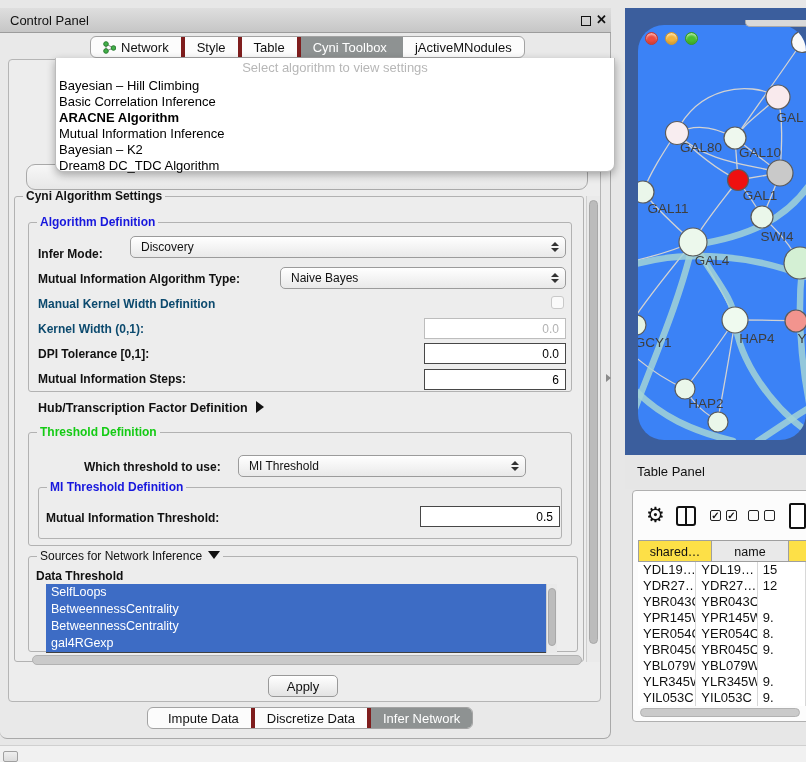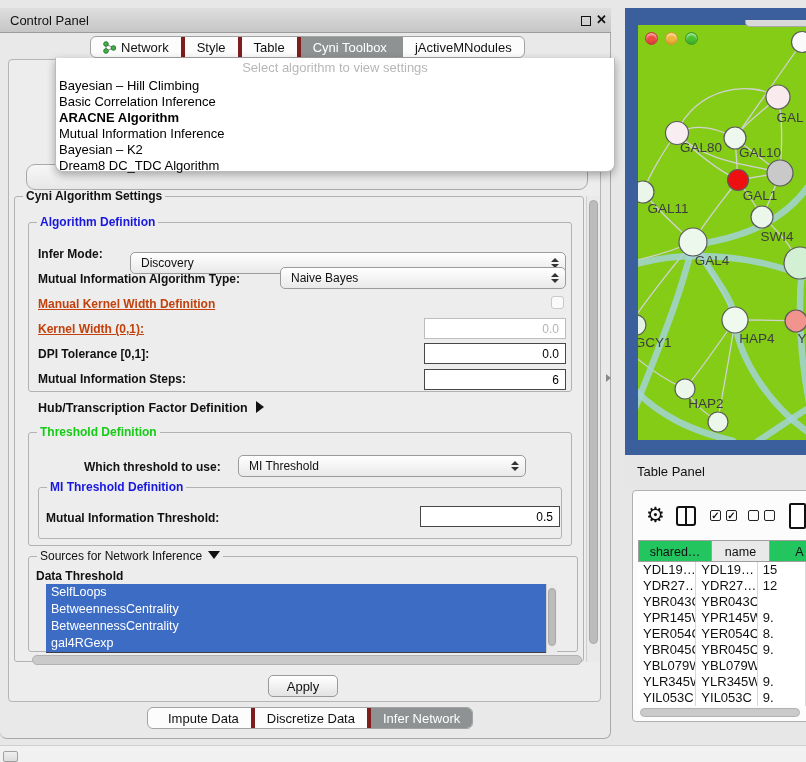--- a/index.html
+++ b/index.html
@@ -34,21 +34,21 @@
   .focus-combo{left:574px;top:97px;width:22px;height:27px;border:2px solid #7aa8dd;border-radius:6px;background:#fff;box-shadow:0 0 3px 1px #a9c8ea;z-index:4;box-sizing:border-box;}
   .frag-line{background:#bdbdbd;z-index:3;}
 
   
   .grp{border:1px solid #b2b2b2;border-radius:3px;box-sizing:border-box;}
   .grp-label{position:absolute;top:-8px;left:8px;background:#ededed;padding:0 3px;font-size:12px;font-weight:bold;color:#111;white-space:nowrap;}
   .grp-label.blue{color:#1717dd;}
   .grp-label.green{color:#15cb15;}
 
   .lbl{position:absolute;font-size:12px;font-weight:bold;color:#111;white-space:nowrap;}
-  .lbl.disabled{color:#c2410c;text-decoration:underline;}
+  .lbl.disabled{color:#0c4a6e;}
 
   .combo{position:absolute;height:22px;border:1px solid #9b9b9b;border-radius:5px;background:linear-gradient(#ffffff,#e9e9e9);display:flex;align-items:center;font-size:12px;color:#111;padding:0 6px 0 10px;box-sizing:border-box;}
   .combo .spacer{flex:1;}
   .spin{display:flex;flex-direction:column;align-items:center;gap:2px;}
   .tri-up{width:0;height:0;border-left:4px solid transparent;border-right:4px solid transparent;border-bottom:4px solid #333;}
   .tri-down{width:0;height:0;border-left:4px solid transparent;border-right:4px solid transparent;border-top:4px solid #333;}
 
   .field{position:absolute;height:21px;background:#fff;font-size:12px;line-height:21px;text-align:right;padding-right:6px;box-sizing:border-box;}
   .field.enabled{border:1.6px solid #474747;color:#000;}
   .field.disabled{border:1px solid #bdbdbd;color:#b3b3b3;}
@@ -62,38 +62,38 @@
   .attr-item{height:17px;line-height:17px;background:#3d6cc5;color:#fff;font-size:12.5px;padding-left:5px;white-space:nowrap;}
 
   .vtrack{background:#eaeaea;border-left:1px solid #cfcfcf;box-sizing:border-box;}
   .vthumb{position:absolute;background:#bcbcbc;border:1px solid #a8a8a8;border-radius:5px;box-sizing:border-box;}
   .hthumb{position:absolute;background:#cacaca;border:1px solid #b2b2b2;border-radius:5px;box-sizing:border-box;}
 
   .btn{position:absolute;height:22px;border:1px solid #999;border-radius:5px;background:linear-gradient(#ffffff,#e3e3e3);font-size:13px;color:#111;display:flex;align-items:center;justify-content:center;box-sizing:border-box;}
 
   
   .blue-frame{left:625px;top:8px;width:181px;height:447px;background:#3b5e9d;}
-  .net-canvas{left:638px;top:25px;width:168px;height:415px;background:#84cc16;overflow:hidden;}
+  .net-canvas{left:638px;top:25px;width:168px;height:415px;background:#3b82f6;overflow:hidden;border-radius:26px;}
   .traffic{position:absolute;width:13px;height:13px;border-radius:50%;box-sizing:border-box;box-shadow:inset 0 2px 2px rgba(255,255,255,.55), inset 0 -2px 2px rgba(0,0,0,.12);}
   .node-label{font-size:13.5px;fill:#3e3e3e;font-family:"Liberation Sans",sans-serif;}
   .top-strip{left:745px;top:20px;width:61px;height:7px;background:#d9d9d9;border-bottom:1px solid #a8a8a8;border-left:1px solid #a8a8a8;border-radius:0 0 0 5px;z-index:6;box-sizing:border-box;}
 
   .tp-titlebar{left:625px;top:455px;width:181px;height:34px;background:#e6e6e6;}
   .tp-titlebar span{position:absolute;left:12px;top:9px;font-size:13px;color:#111;}
   .table-card{left:632px;top:490px;width:190px;height:232px;background:#fcfcfc;border:1px solid #b0b0b0;border-radius:4px;box-sizing:border-box;}
 
   .gear{position:absolute;font-size:21px;color:#111;line-height:20px;}
   .cols-icon{position:absolute;width:20px;height:20px;border:2px solid #111;border-radius:3px;box-sizing:border-box;}
   .cols-icon::after{content:"";position:absolute;left:7px;top:0;width:2px;height:16px;background:#111;}
   .cb{position:absolute;width:11px;height:11px;border:1.6px solid #222;border-radius:2px;box-sizing:border-box;font-size:10px;line-height:9px;text-align:center;color:#111;font-weight:bold;}
   .page-icon{position:absolute;width:17px;height:26px;border:2px solid #111;border-radius:2px;box-sizing:border-box;background:#fff;}
 
   .tbl-head{left:638px;top:540px;height:22px;display:flex;}
   .th{height:22px;line-height:22px;font-size:12.5px;color:#111;text-align:center;border:1px solid #9f9f9f;border-right:none;box-sizing:border-box;overflow:hidden;white-space:nowrap;}
-  .th.blue{background:#22c55e;}
+  .th.blue{background:#fde047;}
   .th.gray{background:#e9e9e9;}
   .tbl-body{left:638px;top:562px;width:168px;height:144px;overflow:hidden;}
   .tr{display:flex;height:16px;}
   .td{font-size:13px;color:#111;line-height:16px;padding-left:5px;border-right:1px solid #d8d8d8;box-sizing:border-box;overflow:hidden;white-space:nowrap;background:#fff;}
 
   .bottom-strip{left:0;top:745px;width:806px;height:17px;background:#f1f1f1;border-top:1px solid #d0d0d0;box-sizing:border-box;}
   .mini-btn{left:3px;top:751px;width:15px;height:11px;border:1px solid #a0a0a0;background:linear-gradient(#efefef,#dcdcdc);border-radius:2px;box-sizing:border-box;}
   .splitter-arrow{left:606px;top:374px;width:0;height:0;border-top:4px solid transparent;border-bottom:4px solid transparent;border-left:5px solid #8a8a8a;}
 </style>
 </head>
@@ -162,21 +162,21 @@
 
   <div class="abs vtrack" style="left:586px;top:196px;width:14px;height:466px;">
     <div class="vthumb" style="left:2px;top:4px;width:9px;height:444px;"></div>
   </div>
 
   <div class="abs grp" style="left:28px;top:222px;width:544px;height:170px;">
     <span class="grp-label blue">Algorithm Definition</span>
   </div>
 
   <span class="lbl" style="left:38px;top:247px;">Infer Mode:</span>
-  <div class="combo" style="left:130px;top:252px;width:436px;">
+  <div class="combo" style="left:130px;top:236px;width:436px;">
     <span>Discovery</span>
     <span class="spacer"></span>
     <span class="spin">
         <span class="tri-up"></span>
         <span class="tri-down"></span>
       </span>
   </div>
 
   <span class="lbl" style="left:38px;top:272px;">Mutual Information Algorithm Type:</span>
   <div class="combo" style="left:280px;top:267px;width:286px;">
@@ -332,21 +332,21 @@
   <span class="gear" style="left:646px;top:505px;">⚙</span>
   <span class="cols-icon" style="left:676px;top:506px;"></span>
   <span class="cb" style="left:710px;top:510px;">✓</span>
   <span class="cb" style="left:726px;top:510px;">✓</span>
   <span class="cb" style="left:748px;top:510px;"></span>
   <span class="cb" style="left:764px;top:510px;"></span>
   <span class="page-icon" style="left:789px;top:503px;"></span>
 
   <div class="abs tbl-head" id="tbl-head">
       <div class="th blue" style="width: 73px;">shared…</div>
-      <div class="th gray" style="width: 58px;">name</div>
+      <div class="th gray" style="width: 77px;">name</div>
       <div class="th blue" style="width: 60px;">A</div>
     </div>
   <div class="abs tbl-body" id="tbl-body">
       <div class="tr">
         <div class="td" style="width: 73px;">YDL19…</div>
         <div class="td" style="width: 77px;">YDL19…</div>
         <div class="td" style="width: 60px;">15</div>
       </div>
       <div class="tr">
         <div class="td" style="width: 73px;">YDR27…</div>

